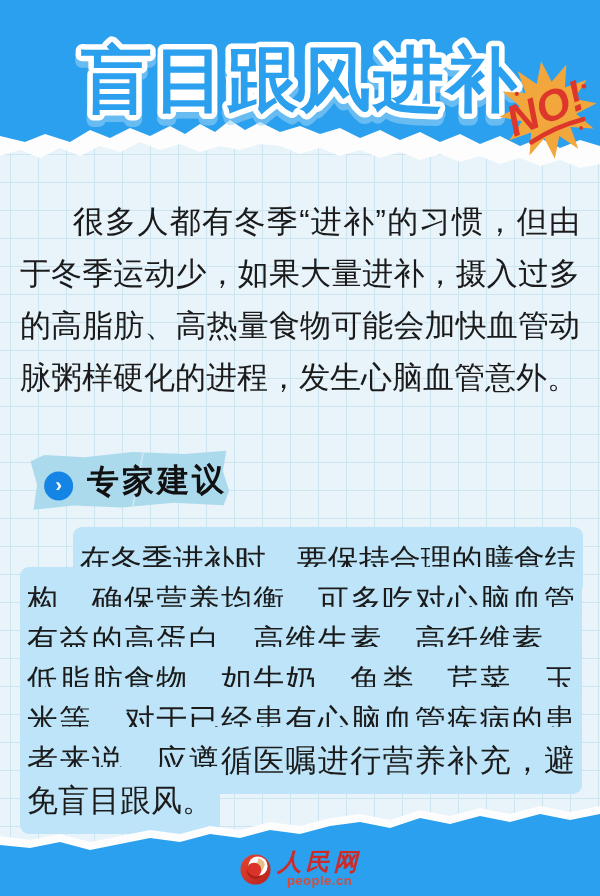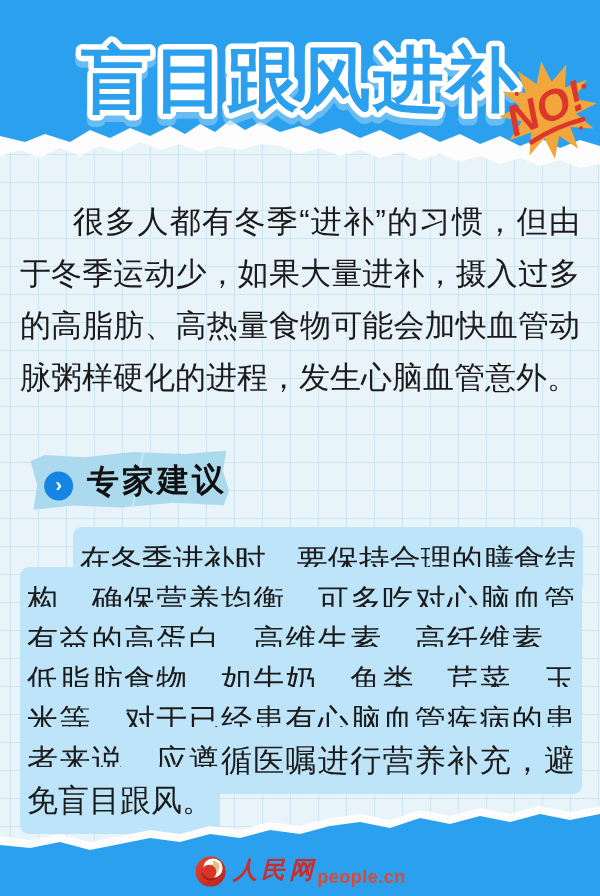--- a/index.html
+++ b/index.html
@@ -122,37 +122,36 @@
     width: 600px; height: 90px;
     z-index: 2;
   }
   .footer-logo {
     position: absolute; bottom: 8px; left: 0;
     width: 600px;
     display: flex; align-items: center; justify-content: center;
     z-index: 3;
   }
   .logo-swirl { width: 33px; height: 33px; margin-right: 6px; margin-top: 2px; }
-  .logo-text-col { display: flex; flex-direction: row; align-items: center; }
+  .logo-text-col { display: flex; flex-direction: column; align-items: center; }
   .logo-cn {
     font-family: "Liberation Serif", "DejaVu Serif", serif;
     font-size: 24px;
     font-weight: bold;
     font-style: italic;
     color: #CE2B28;
     letter-spacing: 4px;
     line-height: 1;
   }
   .logo-en {
-    font-size: 18px;
+    font-size: 13px;
     font-weight: bold;
     color: #DC4A34;
     line-height: 1.1;
     letter-spacing: 0.5px;
-    margin-top: 14px;
   }
 </style>
 </head>
 <body>
 
 <div class="poster">
 
   <svg class="torn-header" viewBox="0 0 600 175" preserveAspectRatio="none" aria-hidden="true">
 
     <polygon fill="#FDFDFD" points="0,0 600,0 600,164 580,168 560,160 540,166 520,158 500,164 480,156 460,162 440,154 420,160 400,152 380,158 360,150 340,156 320,148 300,154 280,146 260,144 240,150 220,146 200,152 180,144 160,150 140,142 120,152 100,146 80,156 60,148 40,158 20,150 0,156"></polygon>

